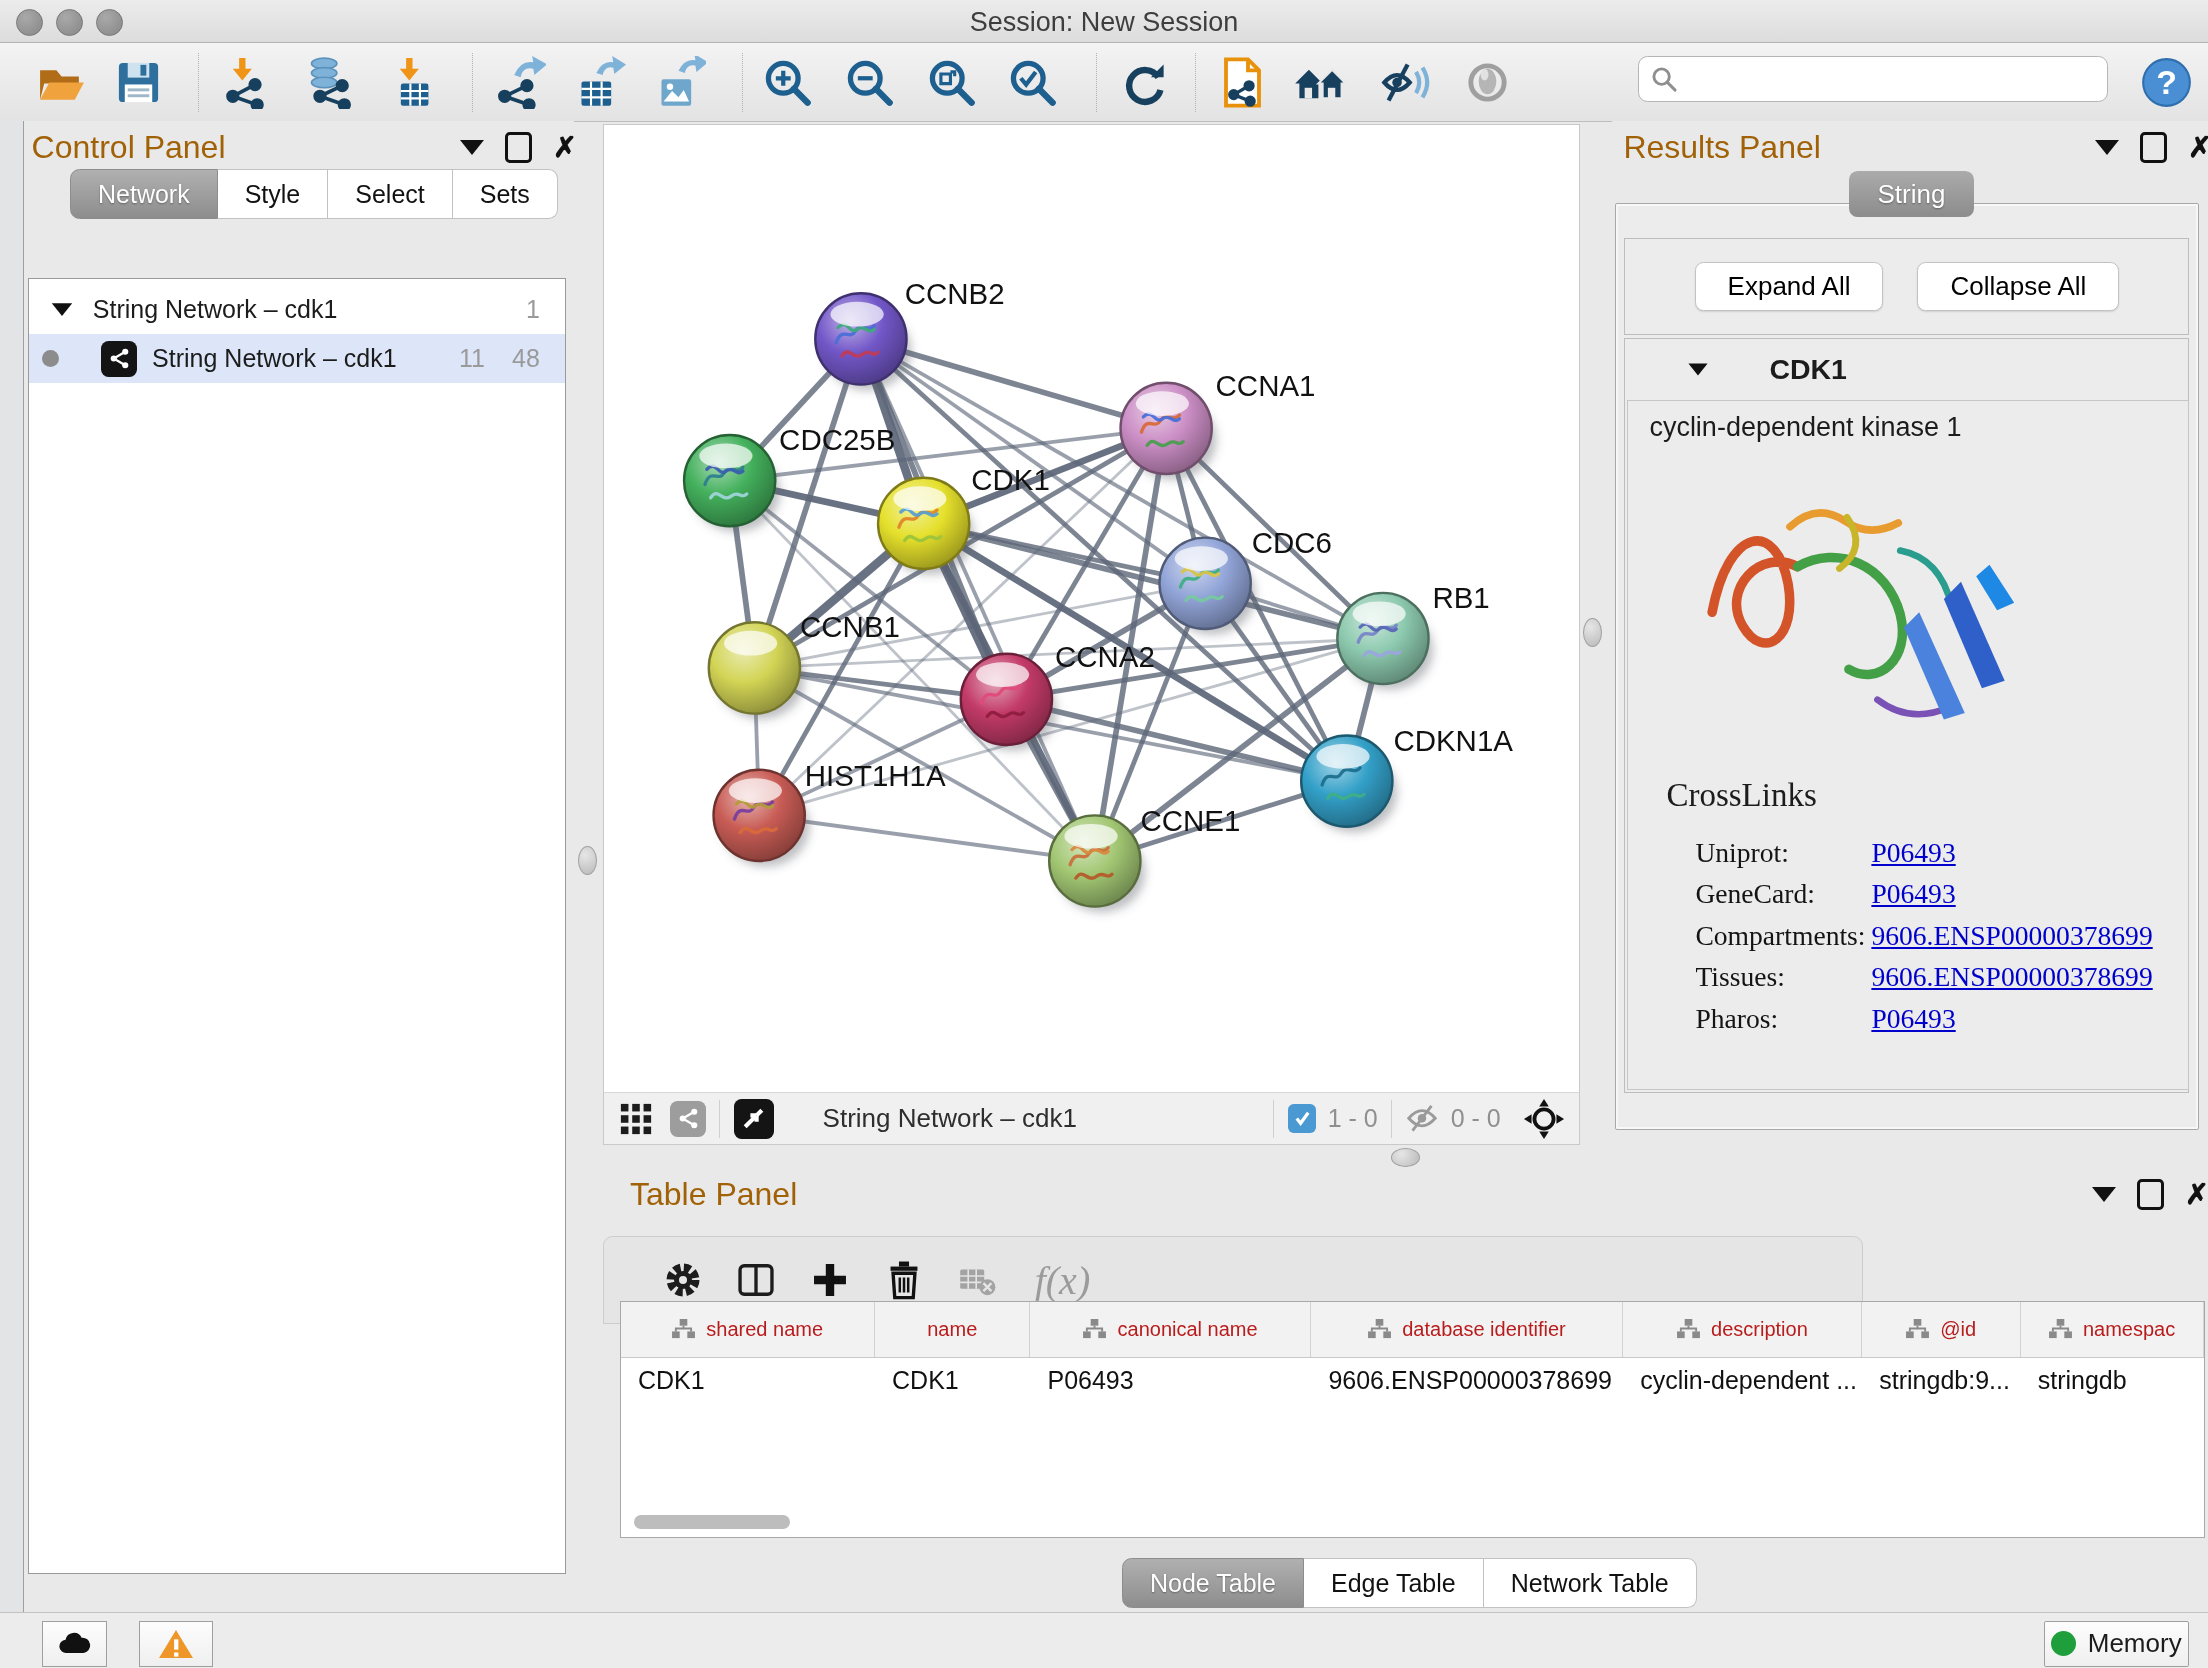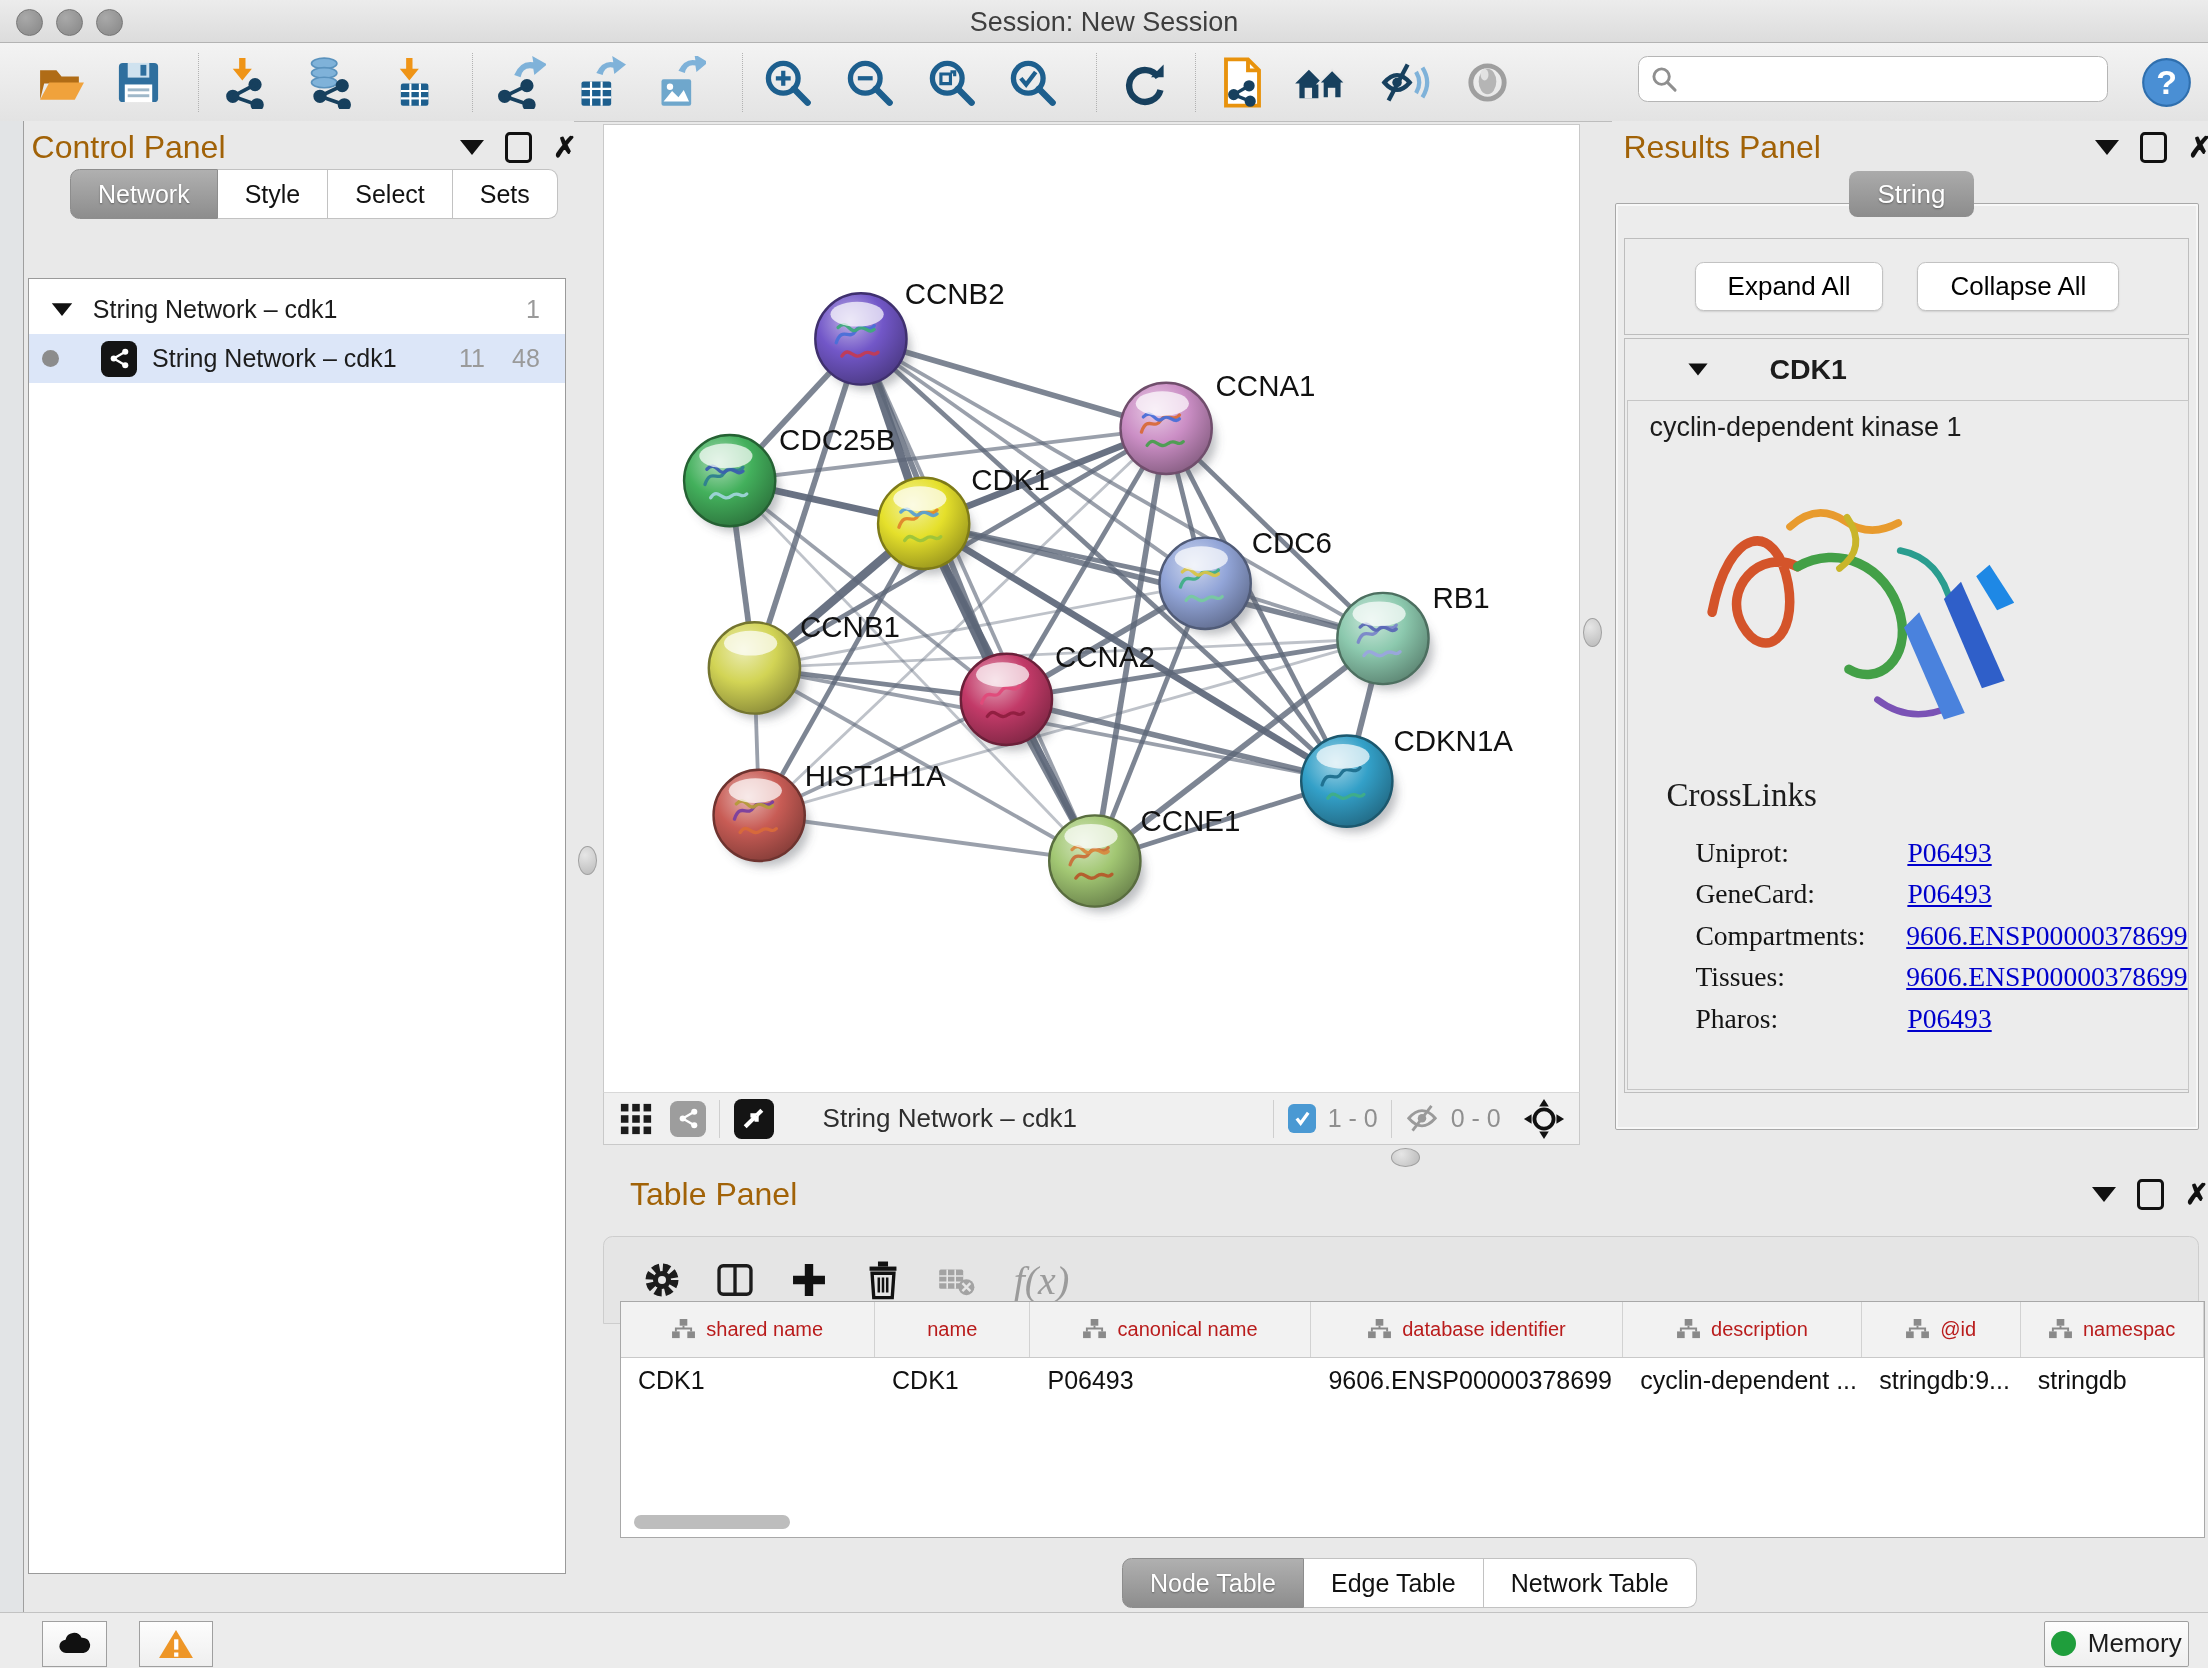--- a/index.html
+++ b/index.html
@@ -56,27 +56,27 @@
   #rp-box{position:absolute;left:2.9px;top:82px;width:582px;height:925px;background:#ececec;
           border:1px solid #a8a8a8;box-shadow:inset 0 0 0 1.9px #f8f8f8;border-radius:1.9px;}
   #rp-tab{position:absolute;left:237px;top:50px;padding:0 28.5px;height:46px;line-height:46px;border-radius:8.6px;
           background:linear-gradient(#ababab,#8c8c8c);color:#fff;font-size:26px;text-shadow:0 1px 1.9px rgba(0,0,0,.35);z-index:3;}
   #rp-btnrow{position:absolute;left:8.6px;top:34px;width:563px;height:95px;background:#ececec;
              border:1px solid #bdbdbd;display:flex;align-items:center;justify-content:center;gap:34px;}
   .rp-btn{background:#fff;border:1px solid #c2c2c2;border-radius:8.6px;padding:7.6px 32px;font-size:26px;box-shadow:0 1px 1.9px rgba(0,0,0,.12);}
   #rp-card{position:absolute;left:8.6px;top:134px;width:563px;height:753px;background:#ececec;border:1px solid #bdbdbd;}
   #rp-entry-head{position:absolute;left:1.9px;top:1.9px;width:calc(100% - 3.8px);height:57px;display:flex;align-items:center;}
   #rp-entry-body{position:absolute;left:1.9px;top:61px;width:calc(100% - 3.8px);bottom:1.9px;border:1px solid #c6c6c6;background:#ececec;}
-  .xlink-row{display:flex;font-family:"Liberation Serif",serif;font-size:27.6px;margin:9.5px 0 9.5px 67px;gap:36px;}
+  .xlink-row{display:flex;font-family:"Liberation Serif",serif;font-size:27.6px;margin:9.5px 0 9.5px 67px;}
   .xlink-label{width:176px;color:#141414;}
   .xlink-val{color:#0000cc;text-decoration:underline;}
   
   #table-panel{left:603px;top:1168px;width:1605px;height:443px;background:#e9e9e9;}
-  #tp-toolbar{position:absolute;left:0px;top:68px;width:1596px;height:88px;background:#e5e5e5;
-              border:1px solid #cdcdcd;border-radius:9.5px 9.5px 0 0;display:flex;align-items:center;gap:32px;padding-left:38px;box-sizing:border-box;}
+  #tp-toolbar{position:absolute;left:0px;top:68px;width:1260px;height:88px;background:#e5e5e5;
+              border:1px solid #cdcdcd;border-radius:9.5px 9.5px 0 0;display:flex;align-items:center;gap:32px;padding-left:59px;box-sizing:border-box;}
   #tp-table{position:absolute;left:17px;top:133px;width:1583px;height:235px;background:#fff;border:1px solid #a8a8a8;}
   #tp-header{position:absolute;left:0;top:0;height:55px;width:100%;background:#f2f2f2;border-bottom:1px solid #c9c9c9;display:flex;}
   .th{display:flex;align-items:center;justify-content:center;gap:11.4px;font-size:20px;color:#b91c1c;
       border-right:1px solid #d2d2d2;box-sizing:border-box;overflow:hidden;white-space:nowrap;}
   #tp-row{position:absolute;left:0;top:55px;height:46px;width:100%;display:flex;}
   .td{font-size:25px;color:#111;padding-left:17px;display:flex;align-items:center;box-sizing:border-box;overflow:hidden;white-space:nowrap;}
   #hscroll{position:absolute;left:13.3px;bottom:7.6px;width:156px;height:14.3px;border-radius:7.6px;background:#bdbdbd;}
   #tp-tabs{position:absolute;left:519px;top:390px;}
   
   #statusbar{left:0;top:1612px;width:2208px;height:56px;background:#ececec;border-top:1px solid #c2c2c2;}

